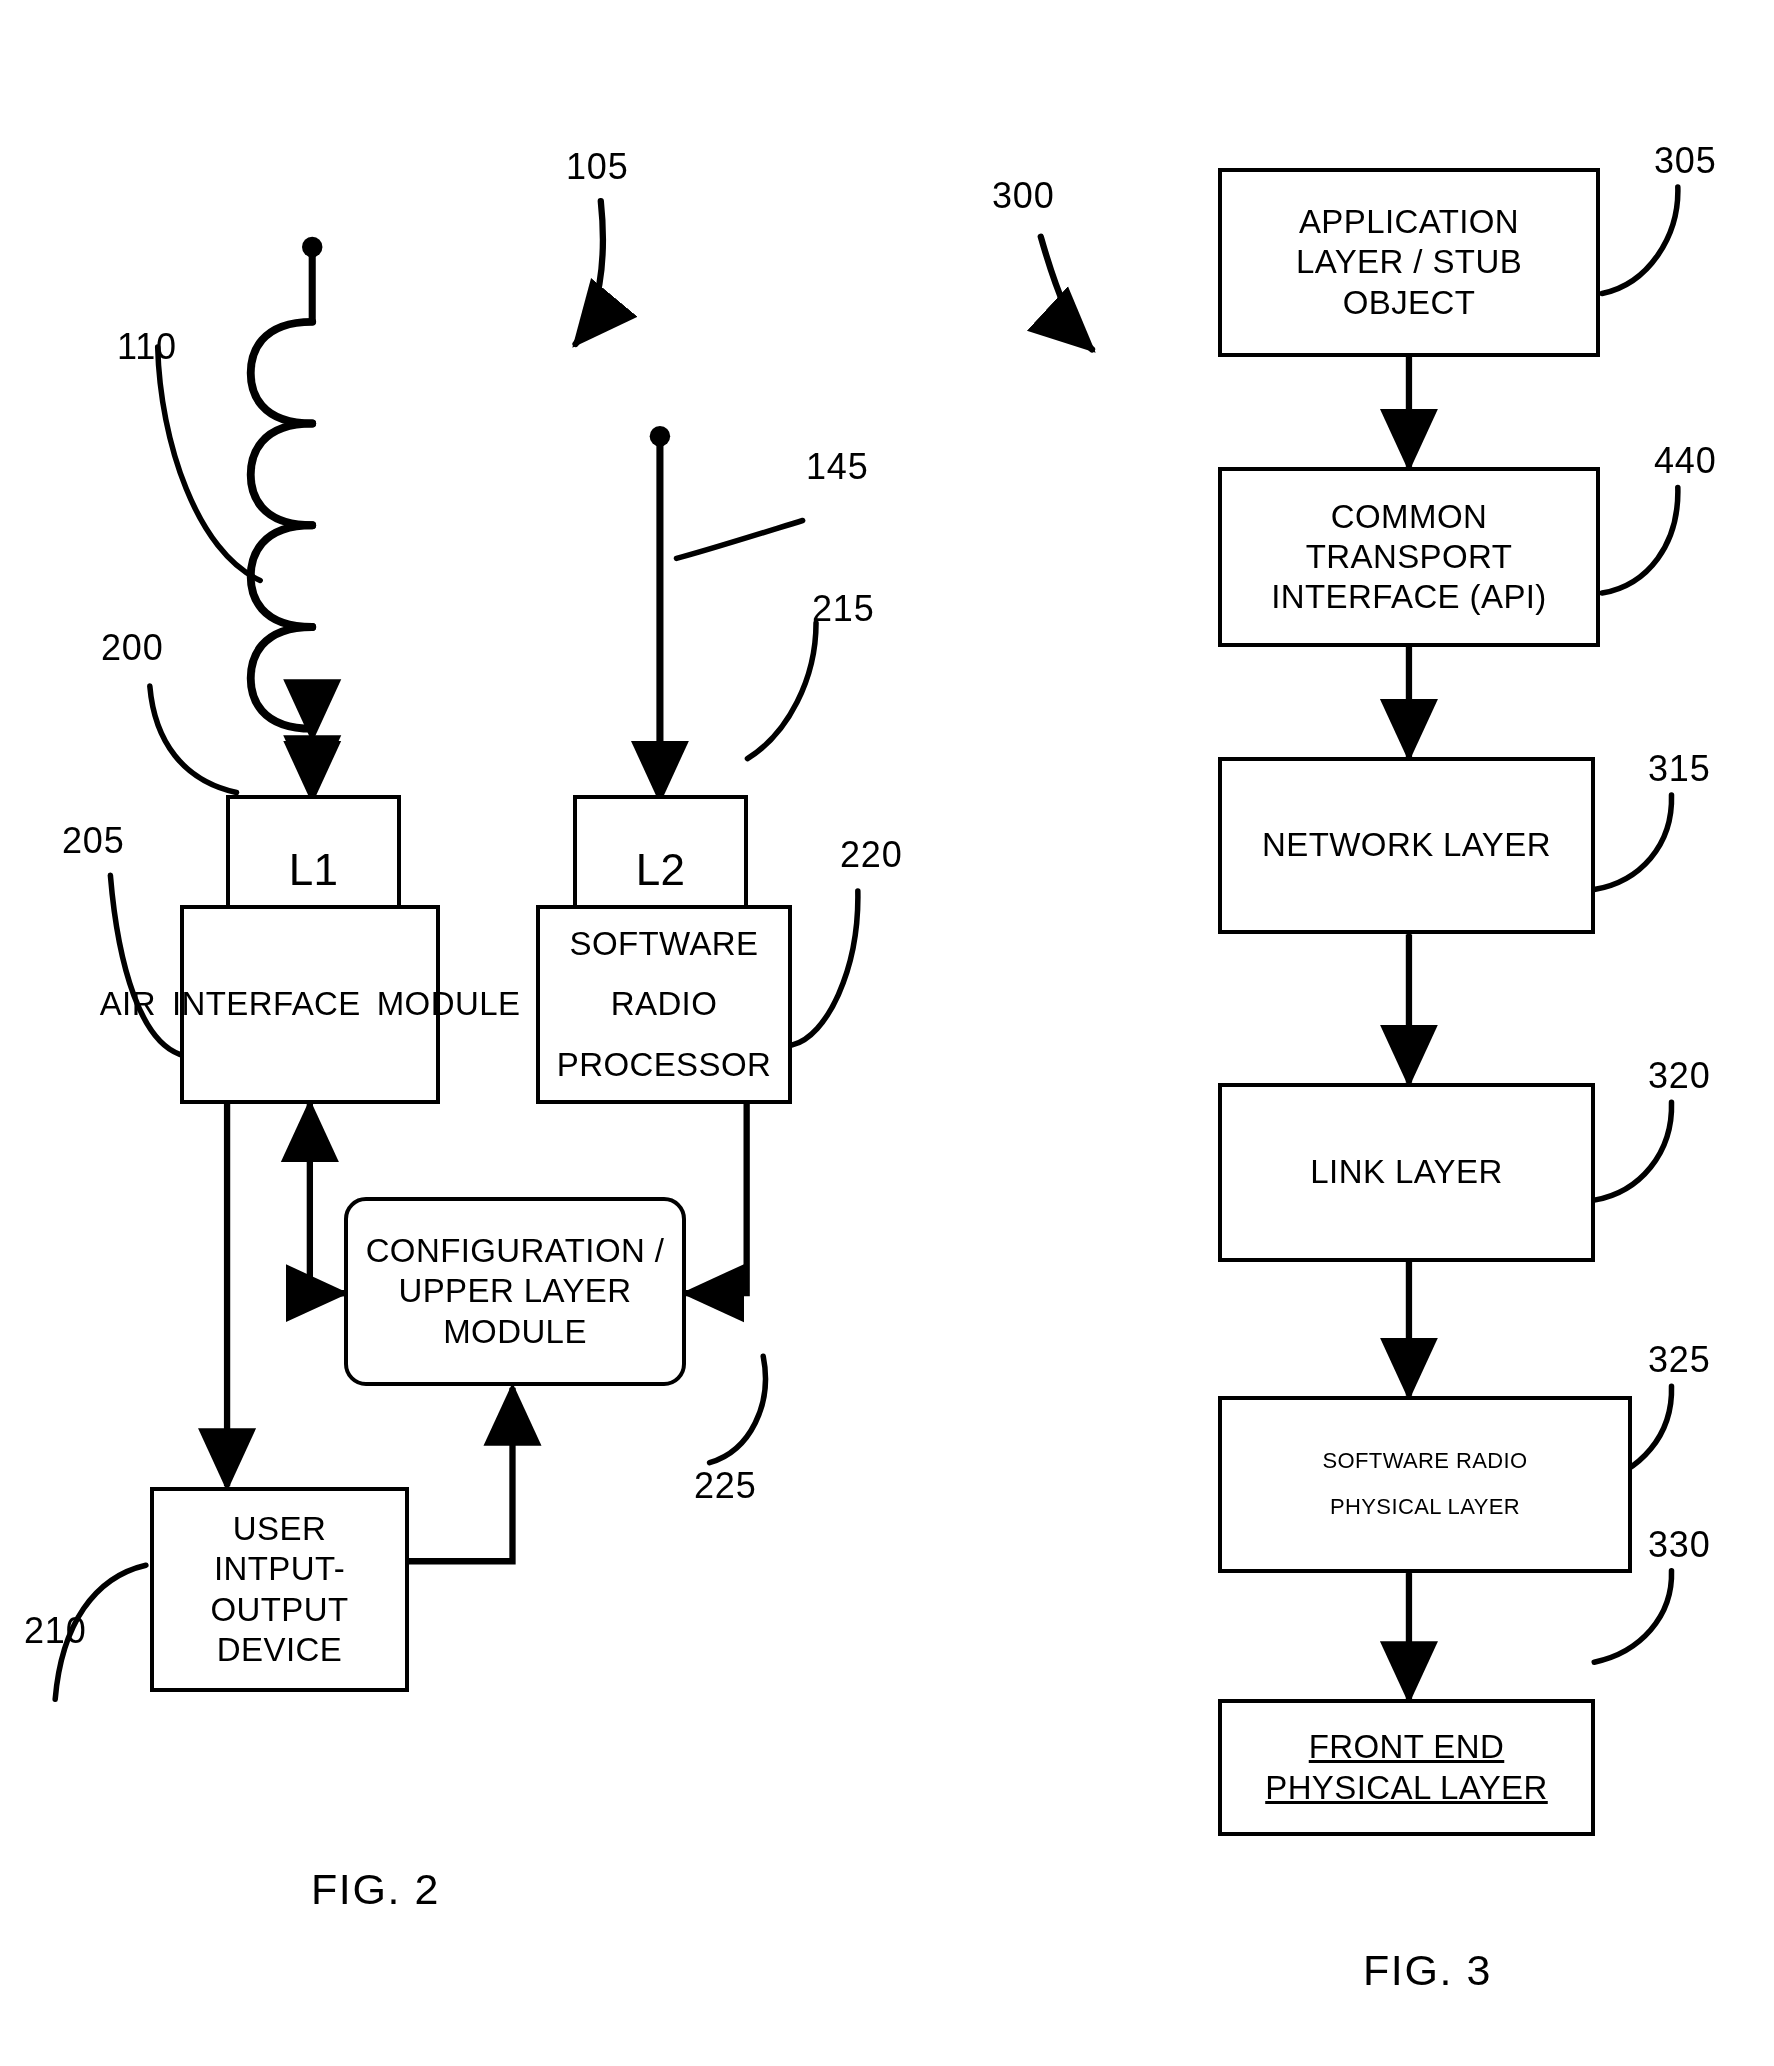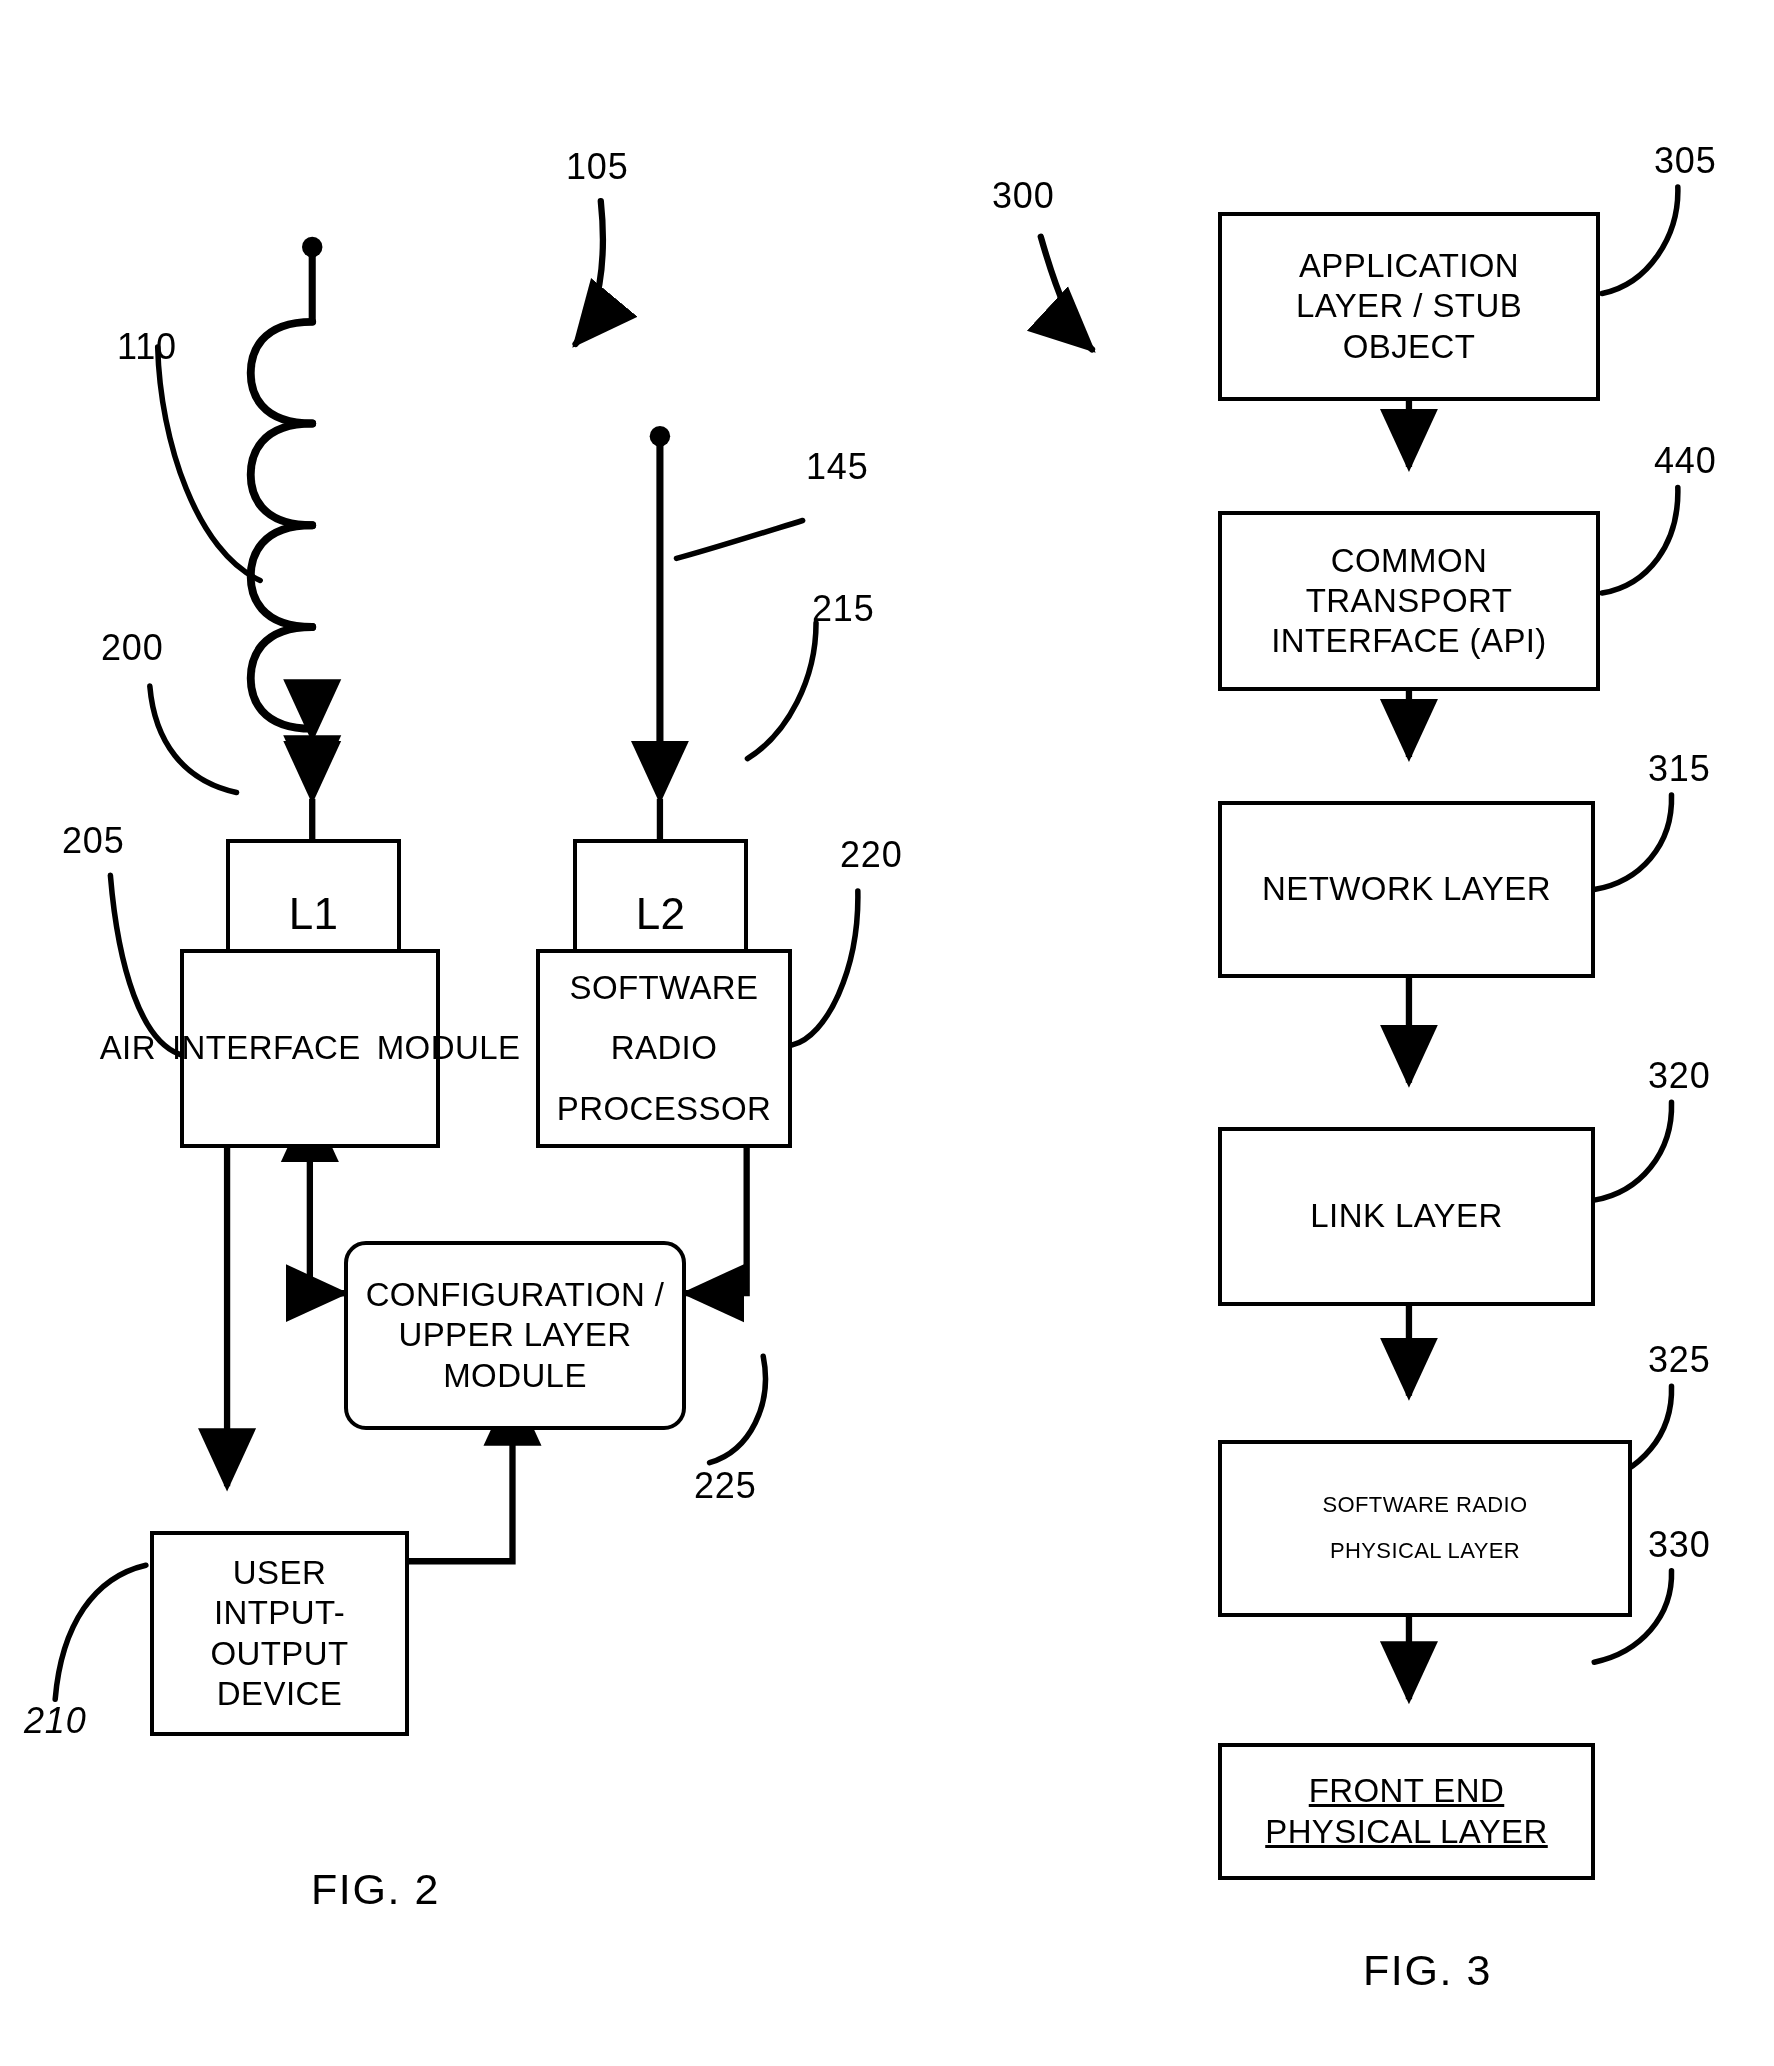--- a/index.html
+++ b/index.html
@@ -26,21 +26,20 @@
     border: 4.7px solid #000;
     background: #fff;
     box-sizing: border-box;
     display: flex;
     align-items: center;
     justify-content: center;
     text-align: center;
     line-height: 1.22;
     font-weight: 400;
     letter-spacing: 0.4px;
-    margin-top: 44px;
   }
   .box span { display: block; padding: 0 8px; }
   .reflabel {
     position: absolute;
     font-size: 36px;
     letter-spacing: 0.8px;
     white-space: nowrap;
   }
   .figcaption {
     position: absolute;
@@ -171,21 +170,21 @@
   </div>
 
   <div class="reflabel" style="left:566px; top:146px;">105</div>
   <div class="reflabel" style="left:117px; top:326px;">110</div>
   <div class="reflabel" style="left:806px; top:446px;">145</div>
   <div class="reflabel" style="left:812px; top:588px;">215</div>
   <div class="reflabel" style="left:101px; top:627px;">200</div>
   <div class="reflabel" style="left:62px; top:820px;">205</div>
   <div class="reflabel" style="left:840px; top:834px;">220</div>
   <div class="reflabel" style="left:694px; top:1465px;">225</div>
-  <div class="reflabel" style="left:24px; top:1700px;font-style:italic;">210</div>
+  <div class="reflabel" style="left:24px; top:1610px;">210</div>
 
   <div class="figcaption" style="left:311px; top:1865px;">FIG. 2</div>
 
   <div class="box" style="left:1218px; top:168px; width:382px; height:189px; font-size:33px; flex-direction:column;">
     <span>APPLICATION</span>
     <span>LAYER / STUB</span>
     <span>OBJECT</span>
   </div>
 
   <div class="box" style="left:1218px; top:467px; width:382px; height:180px; font-size:33px; flex-direction:column;">

